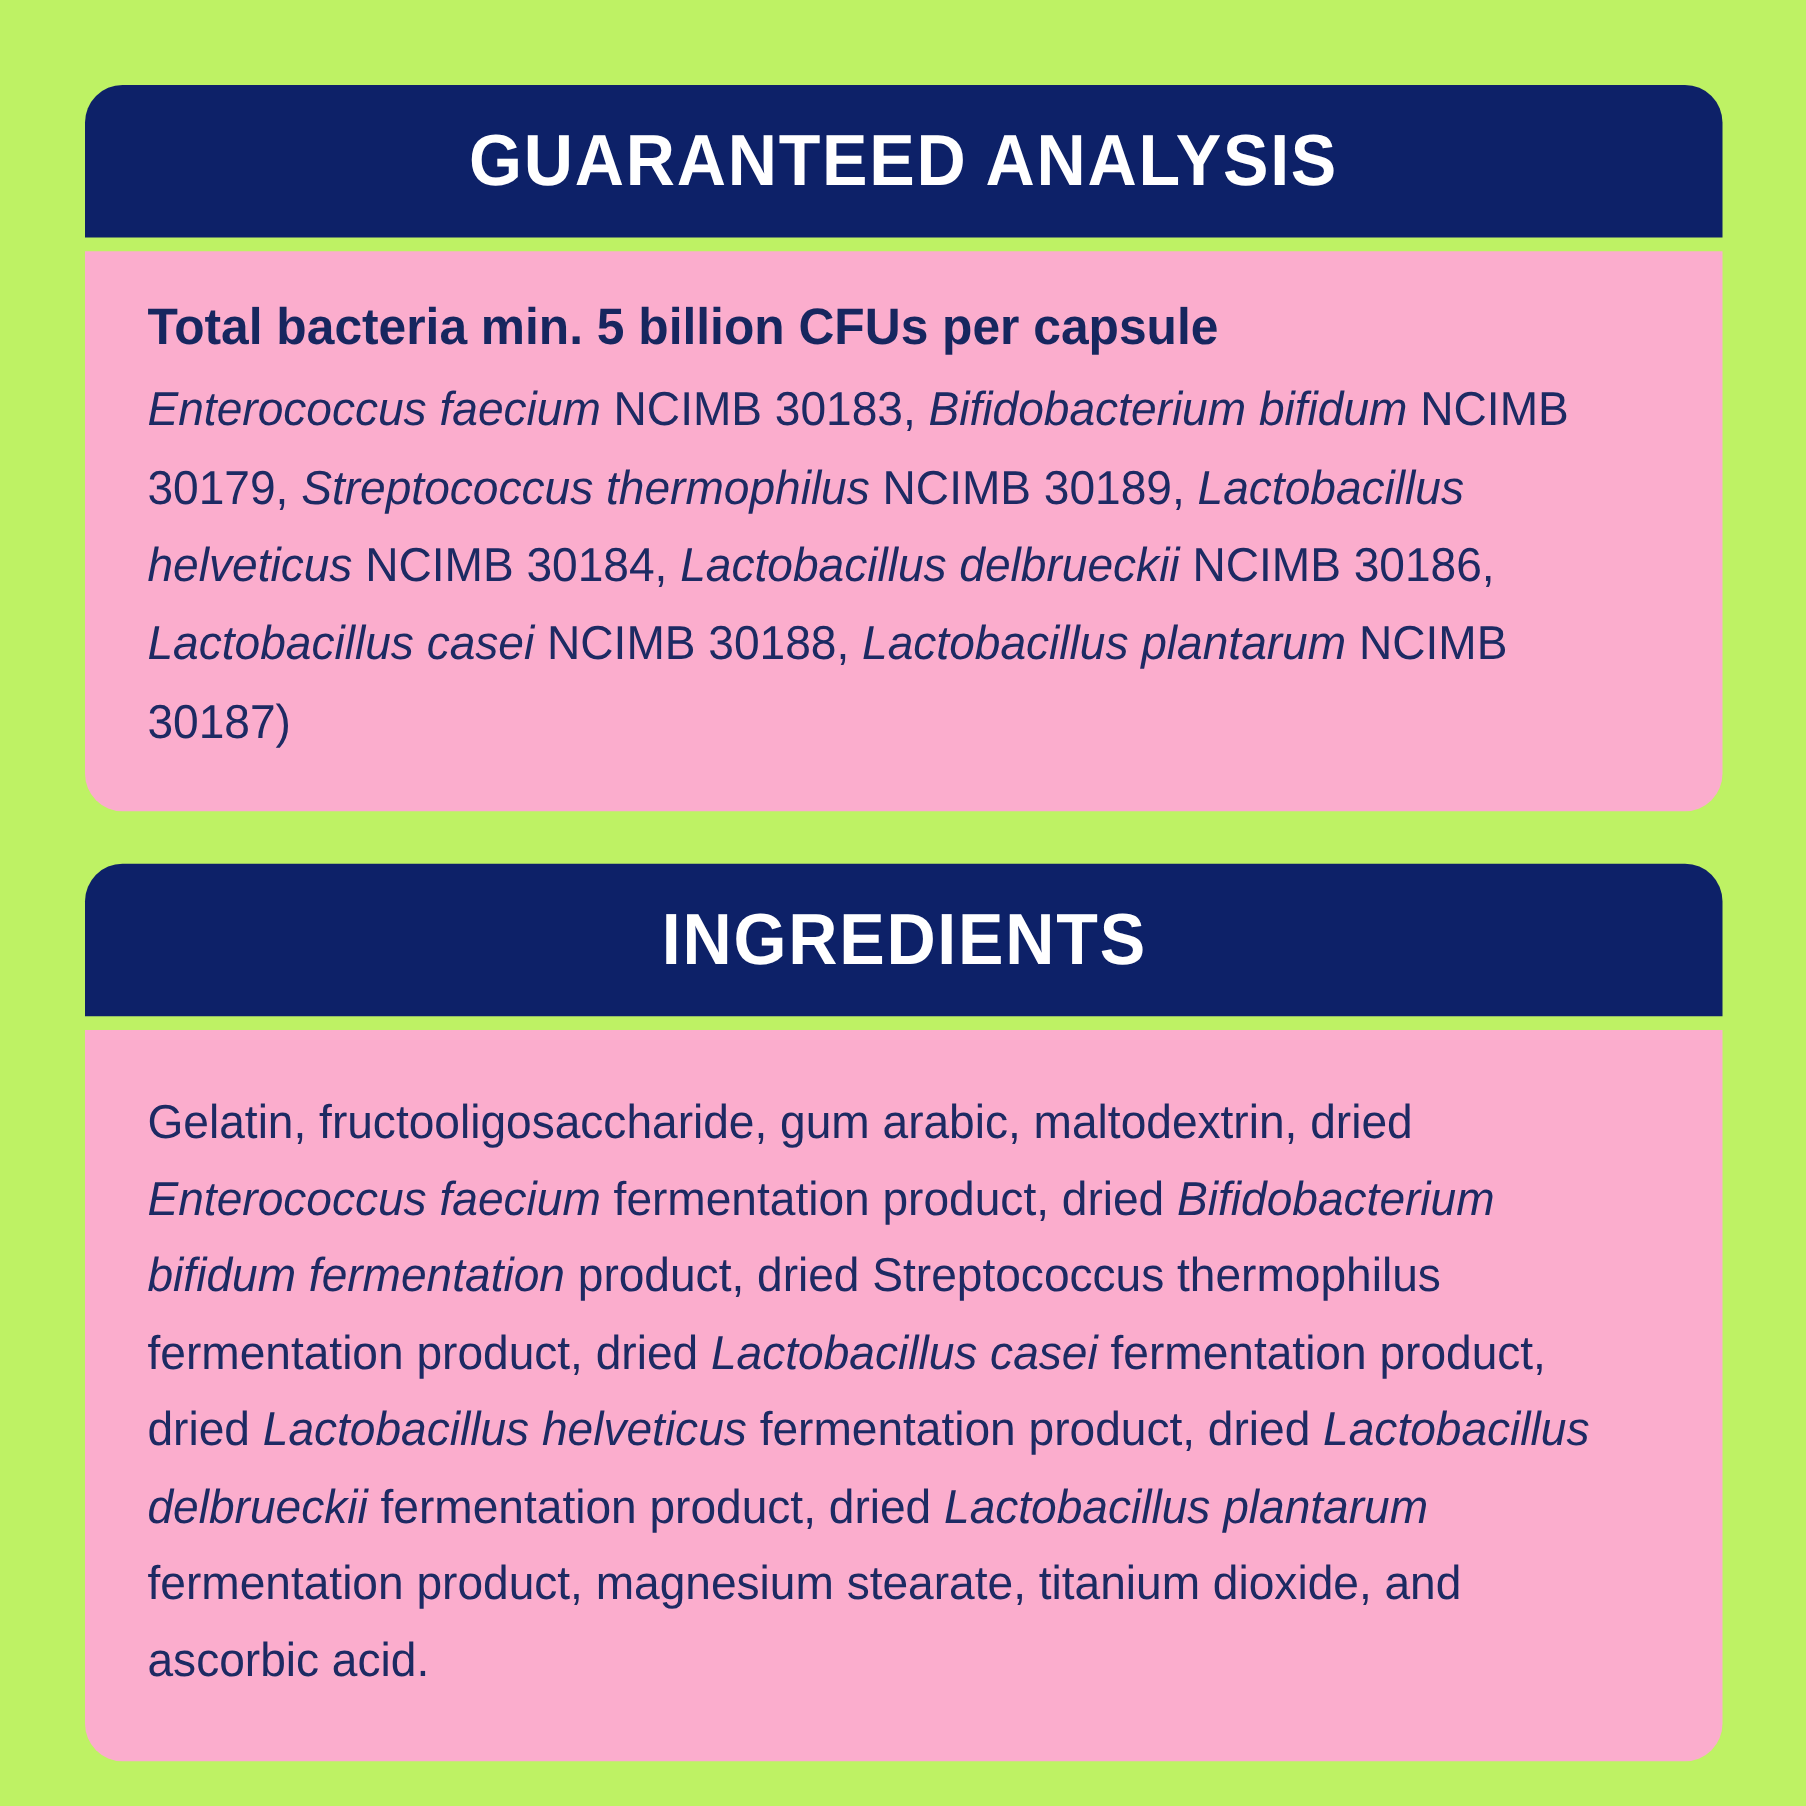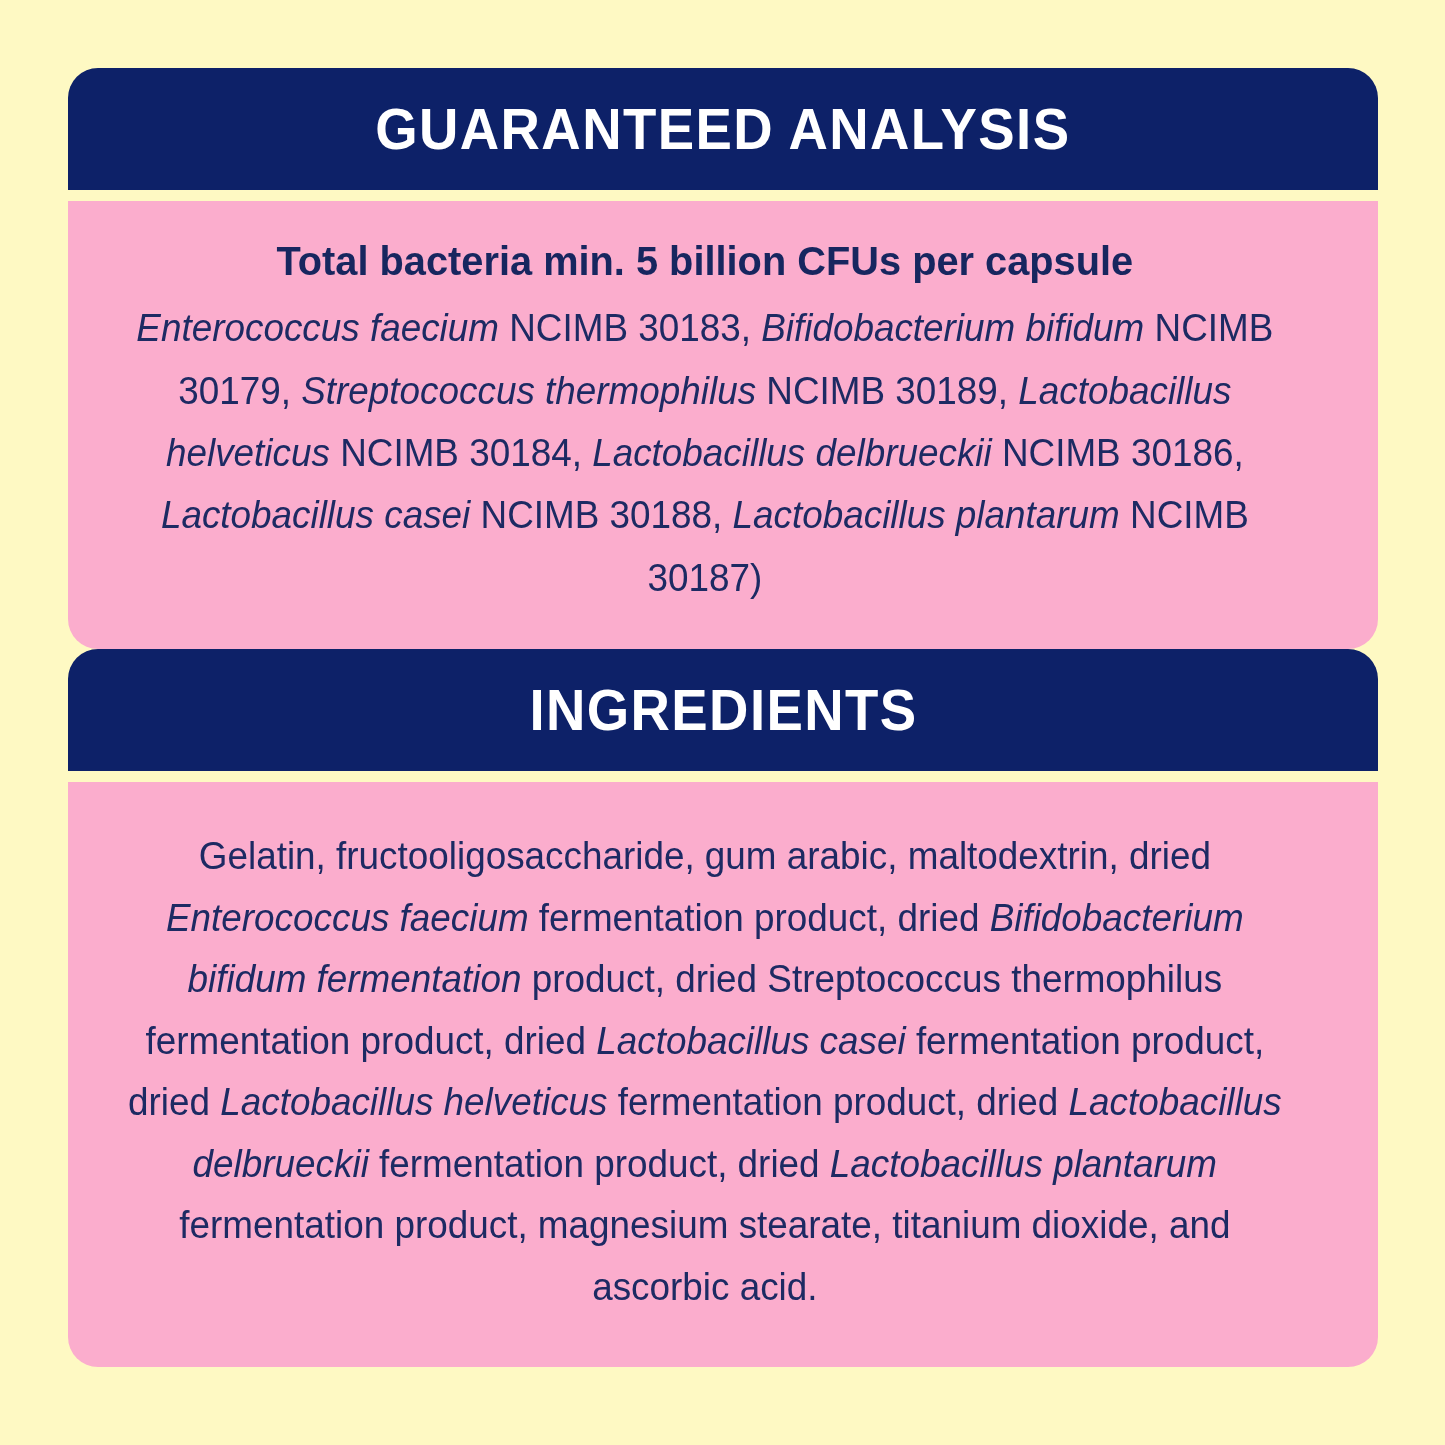--- a/index.html
+++ b/index.html
@@ -11,28 +11,28 @@
     width: 1445px;
     height: 1445px;
     background: #f97bac;
     font-family: "Liberation Sans", sans-serif;
     overflow: hidden;
   }
 
   .label-root {
     width: 1445px;
     height: 1445px;
-    background: #fef9c3;
+    background: #bef264;
     padding: 68px 67px 72px 68px;
     display: flex;
     flex-direction: column;
   }
 
   .section { display: block; }
-  .section.gap-above { }
+  .section.gap-above { margin-top: 42px; }
 
   .section-header {
     background: #0d2168;
     border-radius: 30px 30px 0 0;
     height: 122px;
     display: flex;
     align-items: center;
     justify-content: center;
   }
   .section-header-title {
@@ -45,21 +45,20 @@
     transform: scaleX(0.94);
     text-align: center;
     white-space: nowrap;
   }
 
   .section-body {
     background: #fbadcd;
     border-radius: 0 0 30px 30px;
     margin-top: 11px;
     padding: 34px 50px 40px 50px;
-    text-align: center;
   }
   .section-body.tall { padding: 44px 50px 49px 50px; }
 
   .body-heading {
     color: #17265f;
     font-size: 41px;
     font-weight: 700;
     line-height: 1.28;
     margin: 0 0 10px 0;
     transform: scaleX(0.97);

